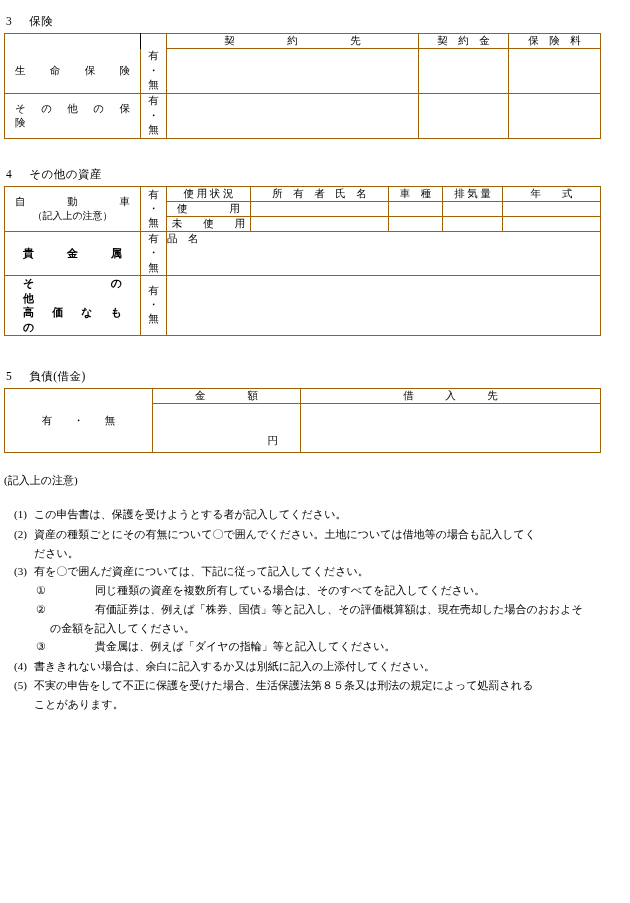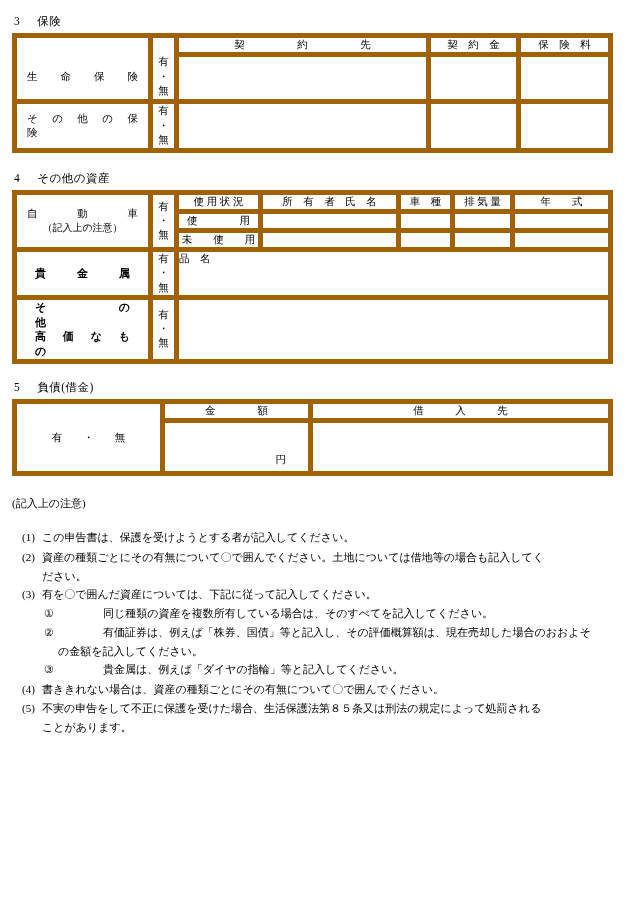--- a/index.html
+++ b/index.html
@@ -13,37 +13,37 @@
     font-family: "Liberation Serif", "DejaVu Serif", serif;
     color: #000000;
     font-size: 11px;
     position: relative;
   }
   .page {
     position: relative;
     width: 630px;
     height: 903px;
     box-sizing: border-box;
-    padding: 14px 16px 0 12px;
+    padding: 14px 16px 0 4px;
   }
   .section {
     margin-bottom: 4px;
   }
   .section-title {
     font-size: 11.5px;
     margin: 0 0 4px 2px;
     letter-spacing: 0.5px;
   }
   table.doc {
     border-collapse: collapse;
     width: 596px;
     table-layout: fixed;
   }
   table.doc td {
-    border: 5px solid #a16207;
+    border: 1px solid #a16207;
     padding: 0;
     vertical-align: middle;
     font-size: 10.5px;
     line-height: 1.35;
   }
   .cell-pad {
     padding: 3px 4px;
   }
   
   .spread {
@@ -175,21 +175,21 @@
               <span>無</span>
         </td>
         <td></td>
         <td></td>
         <td></td>
       </tr>
     </tbody>
       </table>
   </div>
 
-  <div class="section" style="margin-top:18px;">
+  <div class="section" style="margin-top:28px;">
     <div class="section-title">
       <span>4</span>
       &nbsp;&nbsp;&nbsp;
       <span>その他の資産</span>
     </div>
     <table class="doc">
       <colgroup>
         <col style="width:136px">
         <col style="width:26px">
         <col style="width:84px">
@@ -252,21 +252,21 @@
           <span>有</span>
               <span>・</span>
               <span>無</span>
         </td>
         <td colspan="5"></td>
       </tr>
     </tbody>
       </table>
   </div>
 
-  <div class="section" style="margin-top:16px;">
+  <div class="section" style="margin-top:33px;">
     <div class="section-title">
       <span>5</span>
       &nbsp;&nbsp;&nbsp;
       <span>負債(借金)</span>
     </div>
     <table class="doc">
       <colgroup>
         <col style="width:148px">
         <col style="width:148px">
         <col style="width:300px">
@@ -319,21 +319,21 @@
     </div>
     <div class="indent-2">の金額を記入してください。</div>
 
     <div class="subnote-item" style="padding-left:16px;">
       <div class="subnote-num">③</div>
       <div class="subnote-text">貴金属は、例えば「ダイヤの指輪」等と記入してください。</div>
     </div>
 
     <div class="note-item">
       <div class="note-num">(4)</div>
-      <div class="note-text">書ききれない場合は、資産の種類ごとにその有無について〇で囲んでください。</div>
+      <div class="note-text">書ききれない場合は、余白に記入するか又は別紙に記入の上添付してください。</div>
     </div>
 
     <div class="note-item">
       <div class="note-num">(5)</div>
       <div class="note-text">不実の申告をして不正に保護を受けた場合、生活保護法第８５条又は刑法の規定によって処罰される</div>
     </div>
     <div class="indent-1">ことがあります。</div>
   </div>
 
 </div>

